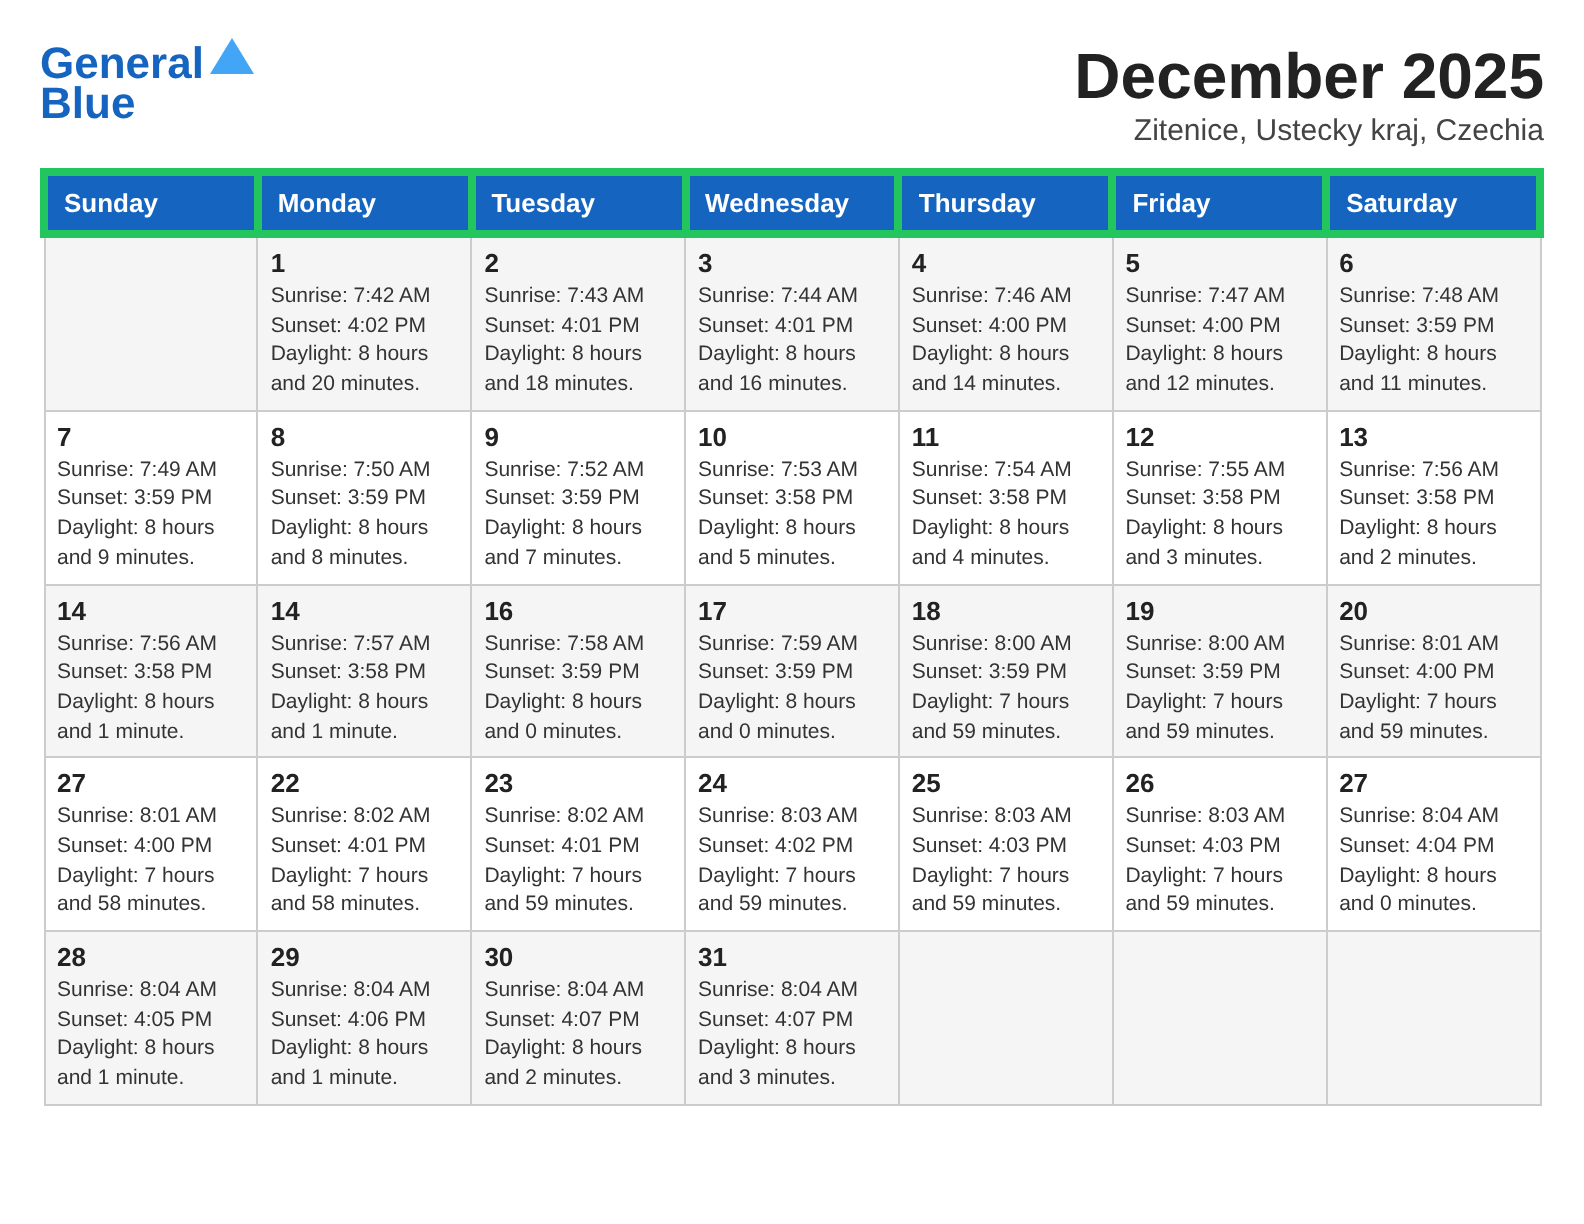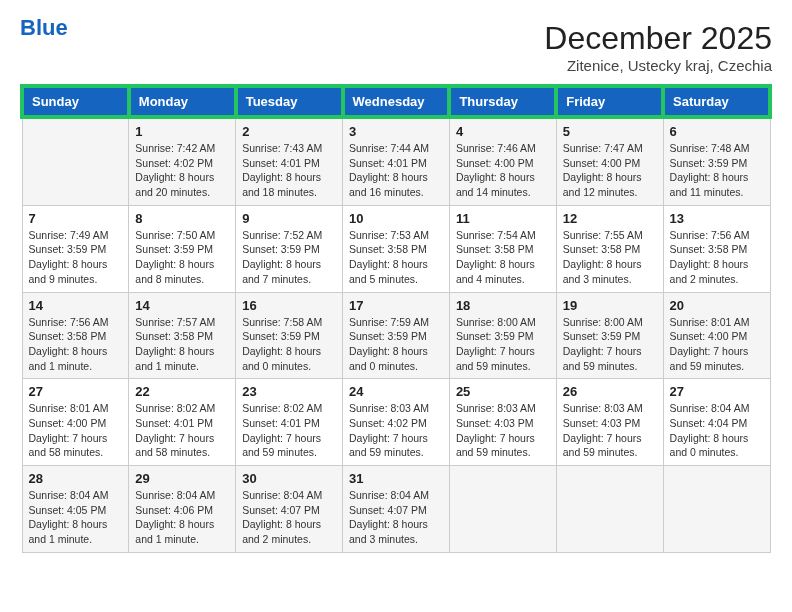--- a/index.html
+++ b/index.html
@@ -27,21 +27,21 @@
       line-height: 1.1;
     }
     .logo-text span {
       color: #1565c0;
     }
     .title-block {
       text-align: right;
     }
     .month-title {
       font-size: 32px;
-      font-weight: normal;
+      font-weight: bold;
       color: #222;
     }
     .location {
       font-size: 15px;
       color: #444;
     }
     table {
       width: 100%;
       border-collapse: collapse;
       table-layout: fixed;
@@ -81,20 +81,28 @@
       color: #333;
       line-height: 1.4;
     }
   </style>
 </head>
 <body>
 
 <div class="header">
   <div class="logo">
     <div style="line-height:1.15;">
+      <div style="display:flex;align-items:center;">
+        <span class="logo-text">
+          <span>General</span>
+        </span>
+        <svg width="22" height="22" viewBox="0 0 22 22" style="margin-left:3px;margin-top:-8px;">
+          <polygon points="11,2 22,20 0,20" fill="#42a5f5"></polygon>
+        </svg>
+      </div>
       <div style="display:flex;align-items:center;margin-top:-4px;">
         <span class="logo-text" style="color:#1565c0;">Blue</span>
       </div>
     </div>
   </div>
   <div class="title-block">
     <div class="month-title">December 2025</div>
     <div class="location">Zitenice, Ustecky kraj, Czechia</div>
   </div>
 </div>

